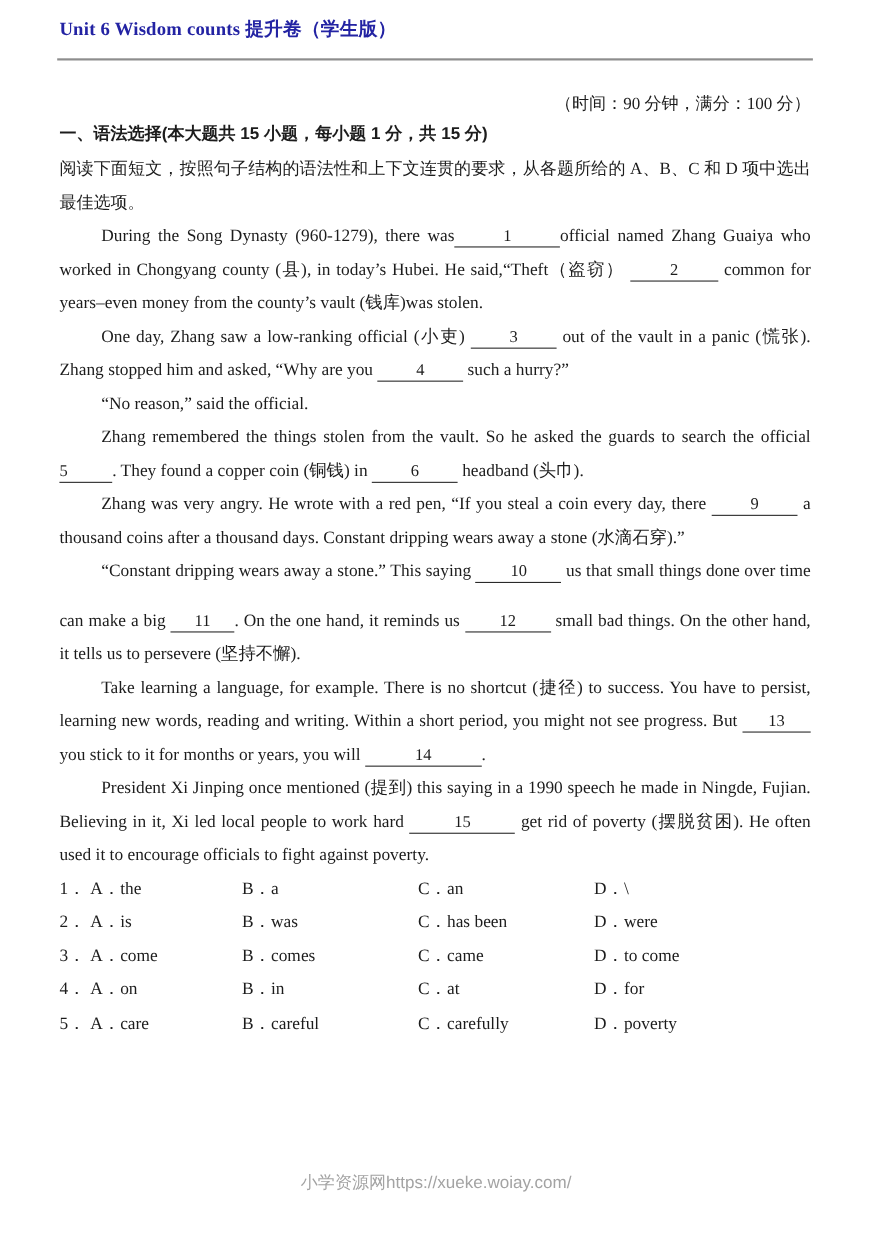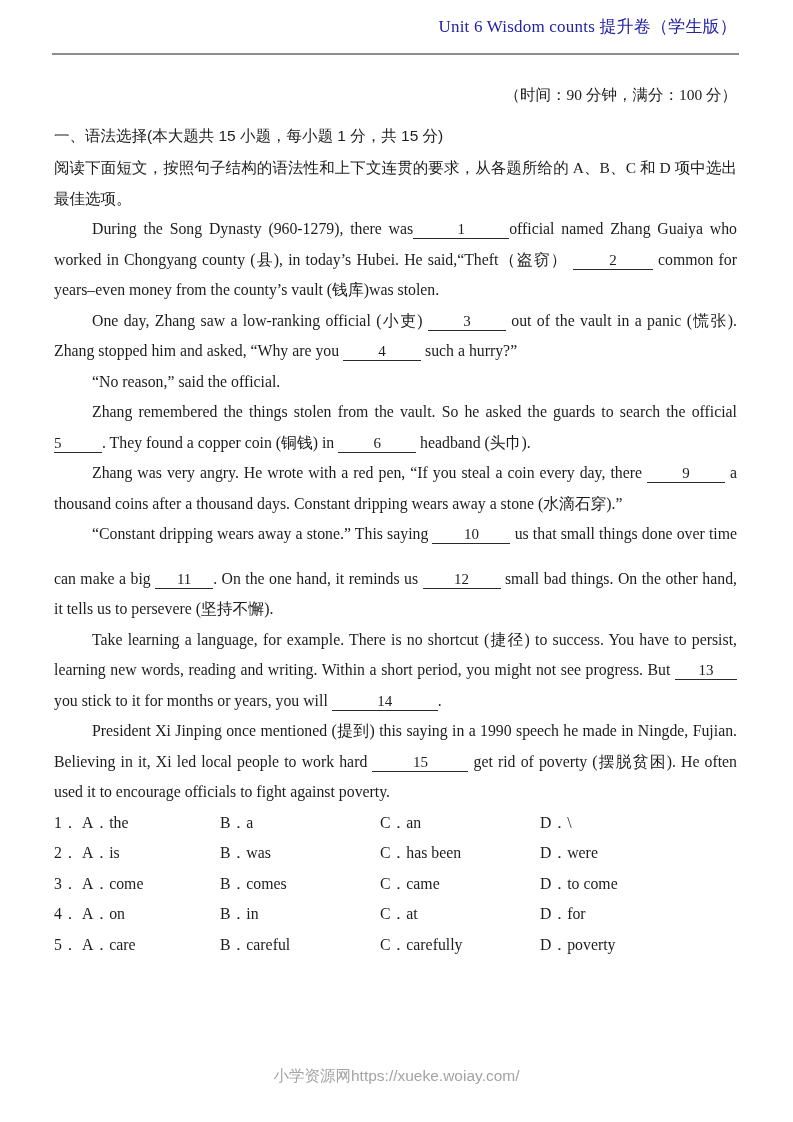--- a/index.html
+++ b/index.html
@@ -4,28 +4,28 @@
 <style>
   html,body{margin:0;padding:0;background:#ffffff;}
   .page{
     width:793px;height:1122px;margin:0 auto;background:#ffffff;
     position:relative;box-sizing:border-box;
     padding:14px 56px 0 54px;overflow:hidden;
     font-family:"Liberation Serif","DejaVu Serif",serif;
     color:#1c1c1c;
   }
   .doc-title{
-    text-align:right;font-weight:normal;font-size:17px;line-height:26px;
+    text-align:left;font-weight:bold;font-size:17px;line-height:26px;
     color:#2323a3;letter-spacing:0.2px;
   }
   .rule{height:2px;background:#8d8d8d;margin:13px -2px 0 -2px;}
   .time-line{text-align:right;font-size:15.5px;line-height:24px;margin-top:28px;}
   .section-heading{
     font-family:"Liberation Sans","DejaVu Sans",sans-serif;
-    font-weight:400;font-size:15.5px;line-height:24px;margin-top:17px;
+    font-weight:700;font-size:15.5px;line-height:24px;margin-top:3px;
   }
   .instructions{
     font-size:15.5px;line-height:31px;text-align:justify;margin-top:4px;
   }
   .para{
     margin:0;text-indent:38px;line-height:30.5px;font-size:15.8px;
     text-align:justify;
   }
   .blank{
     display:inline-block;border-bottom:1px solid #2a2a2a;

